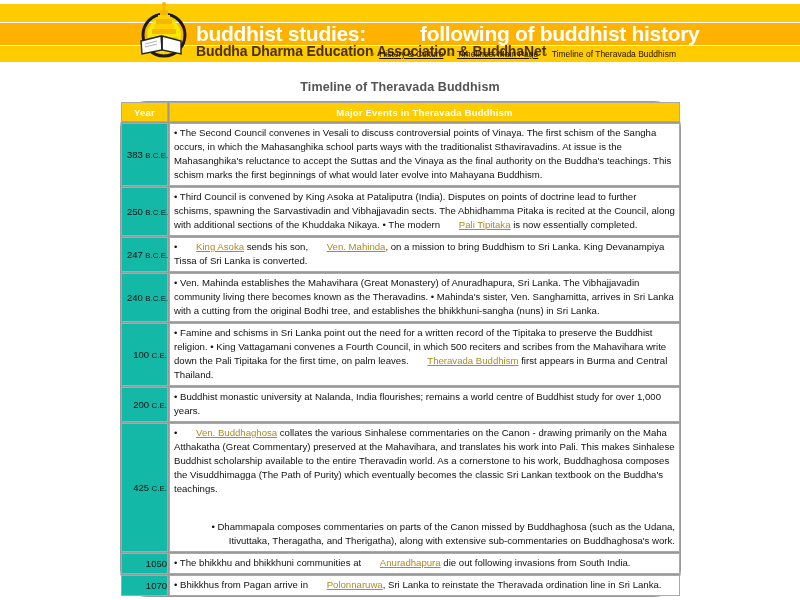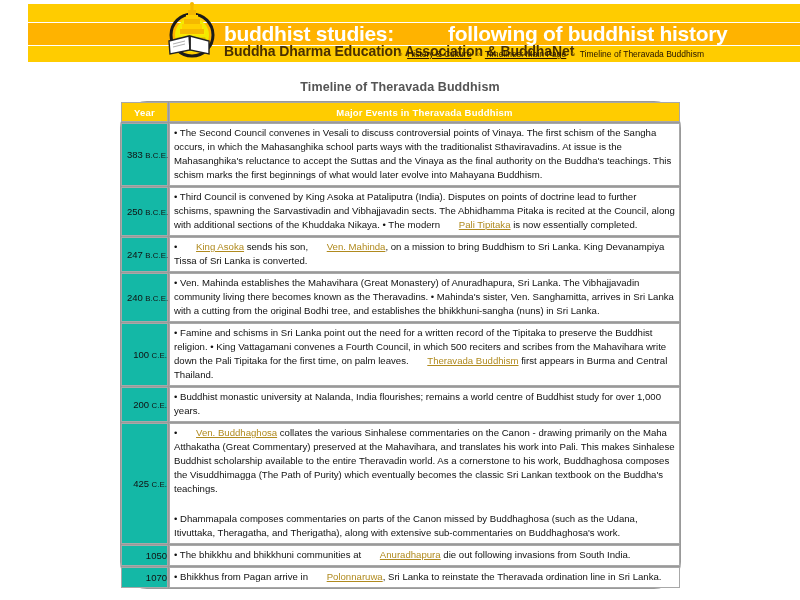--- a/index.html
+++ b/index.html
@@ -12,21 +12,20 @@
     background: #ffffff;
     font-family: "Liberation Sans", sans-serif;
   }
 
   
   .banner {
     position: relative;
     width: 680px;
     height: 66px;
     background: #ffffff;
-    margin-left: 28px;
   }
   .band {
     position: absolute;
     left: 0;
     width: 800px;
   }
   .band-top    { top: 4px;  height: 18px; background: #ffcc00; }
   .band-mid    { top: 23px; height: 22px; background: #ffb300; }
   .band-bottom { top: 46px; height: 16px; background: #ffcc00; }
 
@@ -165,21 +164,22 @@
     font-size: 9.6px;
     line-height: 14px;
     padding: 2px 4px 3px 4px;
     text-align: left;
     vertical-align: top;
   }
   td.events p {
     margin: 0;
   }
   td.events p + p {
-    margin-top: 16px;
+    margin-top: 24px;
+    text-align: right;
   }
   td.events a {
     color: #b08a1e;
     text-decoration: underline;
     padding-left: 16px;
   }
 </style>
 </head>
 <body>
 

